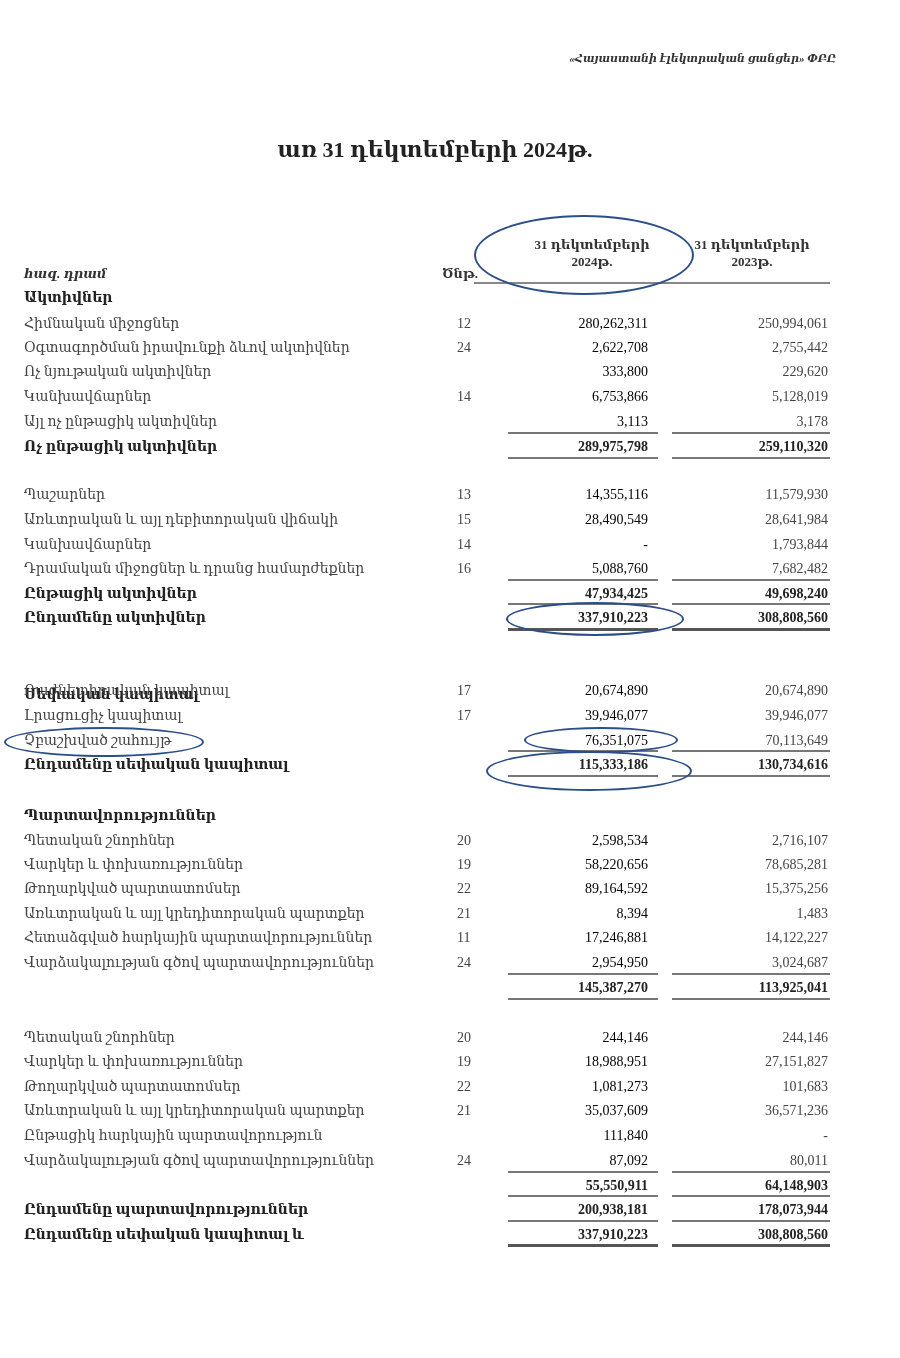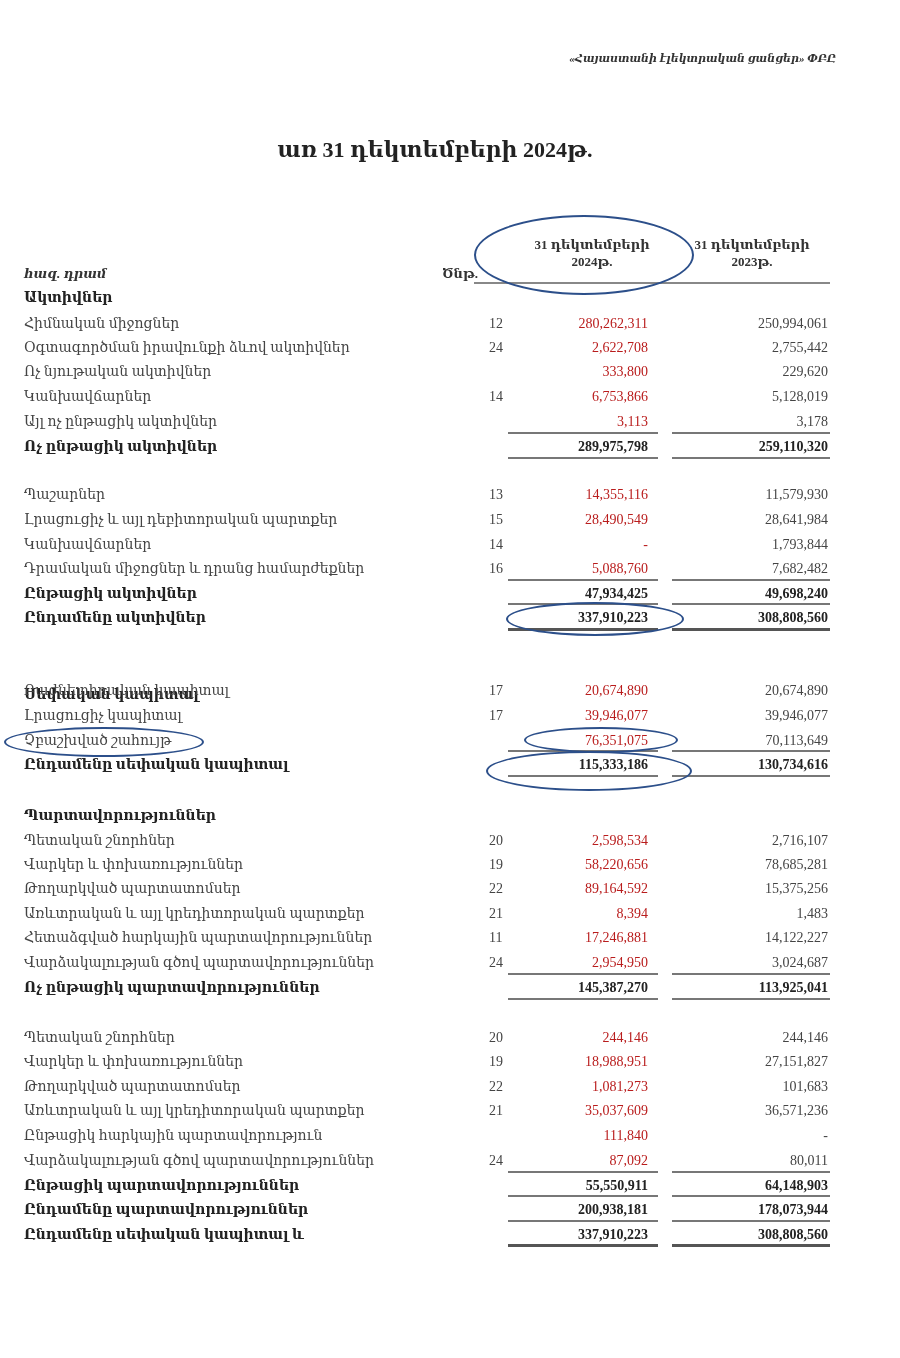--- a/index.html
+++ b/index.html
@@ -27,22 +27,22 @@
     }
     .lbl-row {
       position: absolute; left: 0; font-size: 13px; font-weight: bold; color: #333;
     }
     .note-head { position: absolute; left: 418px; top: 34px; font-size: 13px; font-weight: bold; color: #333; }
 
     .row {
       position: absolute; left: 0; width: 810px; height: 24px; font-size: 14px; line-height: 24px;
     }
     .row .label { position: absolute; left: 0; color: #444; white-space: nowrap; }
-    .row .note { position: absolute; left: 433px; color: #444; margin-left: 32px; }
-    .row .v24 { position: absolute; right: 186px; color: #b91c1c; }
+    .row .note { position: absolute; left: 433px; color: #444; }
+    .row .v24 { position: absolute; right: 186px; color: #000000; }
     .row .v23 { position: absolute; right: 6px; color: #444; }
     .row.bold .label, .row.bold .v24, .row.bold .v23 { font-weight: bold; color: #222; }
     .row.section .label { font-weight: bold; color: #222; }
 
     .rule { position: absolute; height: 2px; background: #777; }
     .rule.r24 { left: 484px; width: 150px; }
     .rule.r23 { left: 648px; width: 158px; }
     .rule.thick { height: 3px; background: #555; }
 
     .ellipse {
@@ -112,21 +112,21 @@
         <span class="v24">289,975,798</span>
         <span class="v23">259,110,320</span>
       </div>
       <div class="row" style="top: 251px;">
         <span class="label">Պաշարներ</span>
         <span class="note">13</span>
         <span class="v24">14,355,116</span>
         <span class="v23">11,579,930</span>
       </div>
       <div class="row" style="top: 276px;">
-        <span class="label">Լրացուցիչ և այլ դեբիտորական պարտքեր</span>
+        <span class="label">Առևտրական և այլ դեբիտորական վիճակի</span>
         <span class="note">15</span>
         <span class="v24">28,490,549</span>
         <span class="v23">28,641,984</span>
       </div>
       <div class="row" style="top: 301px;">
         <span class="label">Կանխավճարներ</span>
         <span class="note">14</span>
         <span class="v24">-</span>
         <span class="v23">1,793,844</span>
       </div>
@@ -208,21 +208,20 @@
         <span class="v24">17,246,881</span>
         <span class="v23">14,122,227</span>
       </div>
       <div class="row" style="top: 719px;">
         <span class="label">Վարձակալության գծով պարտավորություններ</span>
         <span class="note">24</span>
         <span class="v24">2,954,950</span>
         <span class="v23">3,024,687</span>
       </div>
       <div class="row bold" style="top: 744px;">
-        <span class="label">Ոչ ընթացիկ պարտավորություններ</span>
         <span class="note"></span>
         <span class="v24">145,387,270</span>
         <span class="v23">113,925,041</span>
       </div>
       <div class="row" style="top: 794px;">
         <span class="label">Պետական շնորհներ</span>
         <span class="note">20</span>
         <span class="v24">244,146</span>
         <span class="v23">244,146</span>
       </div>
@@ -250,21 +249,20 @@
         <span class="v24">111,840</span>
         <span class="v23">-</span>
       </div>
       <div class="row" style="top: 917px;">
         <span class="label">Վարձակալության գծով պարտավորություններ</span>
         <span class="note">24</span>
         <span class="v24">87,092</span>
         <span class="v23">80,011</span>
       </div>
       <div class="row bold" style="top: 942px;">
-        <span class="label">Ընթացիկ պարտավորություններ</span>
         <span class="note"></span>
         <span class="v24">55,550,911</span>
         <span class="v23">64,148,903</span>
       </div>
       <div class="row bold" style="top: 966px;">
         <span class="label">Ընդամենը պարտավորություններ</span>
         <span class="note"></span>
         <span class="v24">200,938,181</span>
         <span class="v23">178,073,944</span>
       </div>

